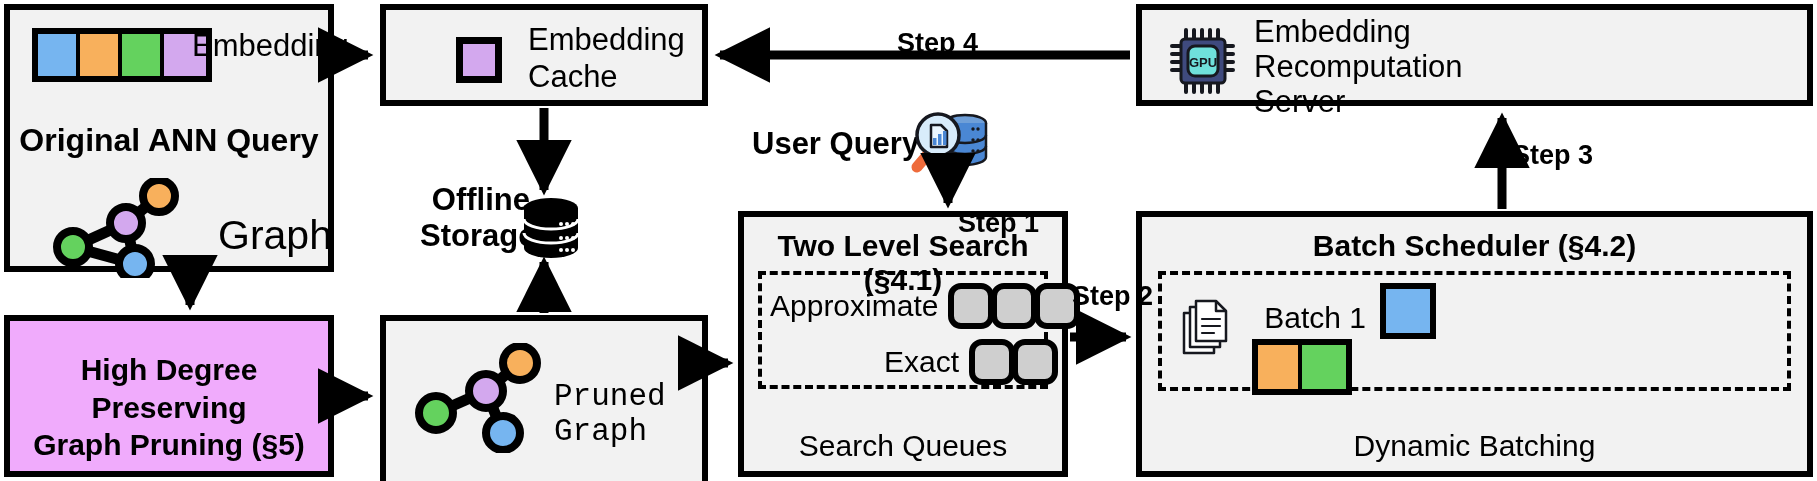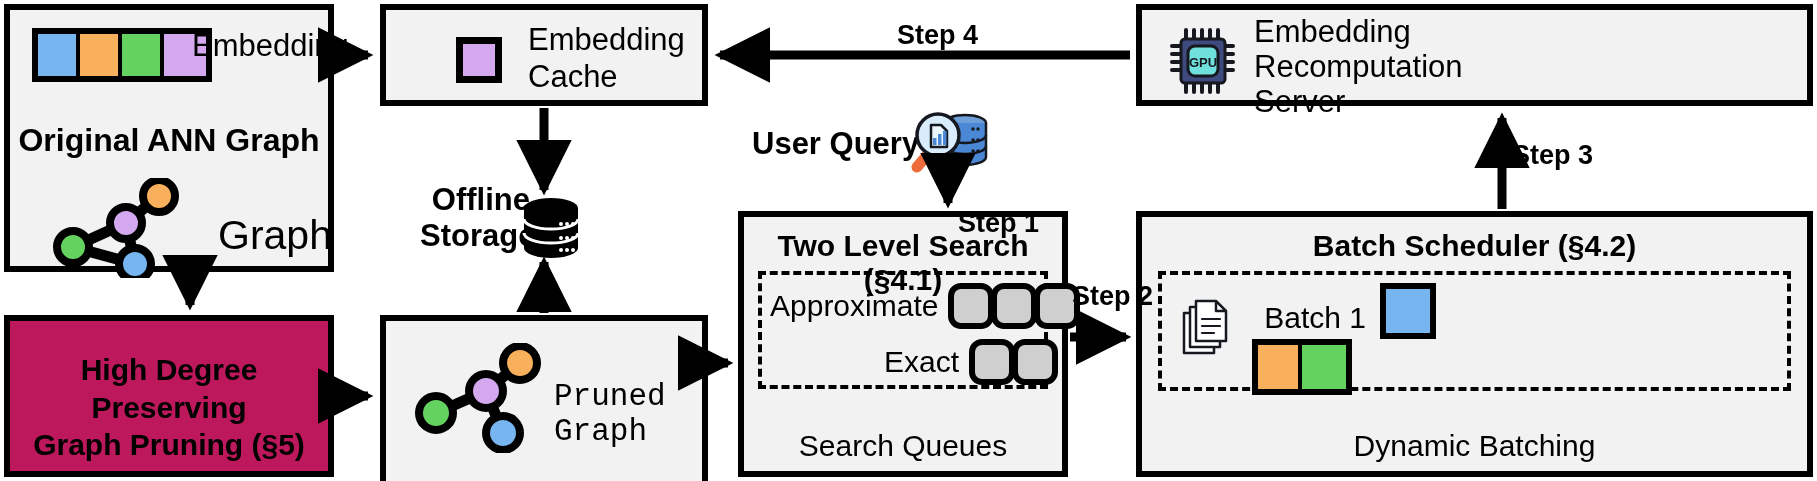--- a/index.html
+++ b/index.html
@@ -14,21 +14,21 @@
   }
   #canvas { position: relative; width: 1817px; height: 481px; }
 
   .box {
     position: absolute;
     border: 6px solid #000;
     background: #f2f2f2;
     display: flex;
     align-items: center;
   }
-  .box.gray { background: #be185d; text-decoration: underline; }
+  .box.gray { background: #f0abfc; text-decoration: underline; }
 
   .lbl { font-size: 30px; line-height: 1.12; white-space: pre-line; }
 
   
   #ann-index {
     left: 4px; top: 4px; width: 330px; height: 268px;
     display: block;
   }
   #emb-strip {
     position: absolute; left: 22px; top: 18px;
@@ -117,21 +117,21 @@
 <div id="canvas">
 
   <div class="box" id="ann-index">
     <div id="emb-strip">
       <div class="cell" style="background:#76b5f0"></div>
       <div class="cell" style="background:#f8b05c"></div>
       <div class="cell" style="background:#64d25e"></div>
       <div class="cell" style="background:#d3a8ee"></div>
     </div>
     <div id="emb-label">Embedding</div>
-    <div id="ann-title">Original ANN Graph</div>
+    <div id="ann-title">Original ANN Query</div>
     <svg class="graph-svg" style="left:30px; top:168px;" width="160" height="100" viewBox="0 0 160 100">
       <g stroke="#000" stroke-width="11" stroke-linecap="round">
         <line x1="86" y1="45" x2="119" y2="18"></line>
         <line x1="33" y1="69" x2="86" y2="45"></line>
         <line x1="33" y1="69" x2="95" y2="86"></line>
         <line x1="86" y1="45" x2="95" y2="86"></line>
       </g>
       <g stroke="#000" stroke-width="8">
         <circle cx="119" cy="18" r="16" fill="#f8b05c"></circle>
         <circle cx="86" cy="45" r="16" fill="#d3a8ee"></circle>
@@ -333,15 +333,15 @@
 
       <path d="M1502 209 V 118"></path>
 
       <path d="M1130 55 H 720"></path>
     </g>
   </svg>
 
   <div class="step-lbl" style="left:958px; top:167px;margin-top:41px;">Step 1</div>
   <div class="step-lbl" style="left:1072px; top:281px;">Step 2</div>
   <div class="step-lbl" style="left:1512px; top:140px;">Step 3</div>
-  <div class="step-lbl" style="left:897px; top:20px;">Step 4</div>
+  <div class="step-lbl" style="left:897px; top:28px;">Step 4</div>
 
 </div>
 
 </body></html>

